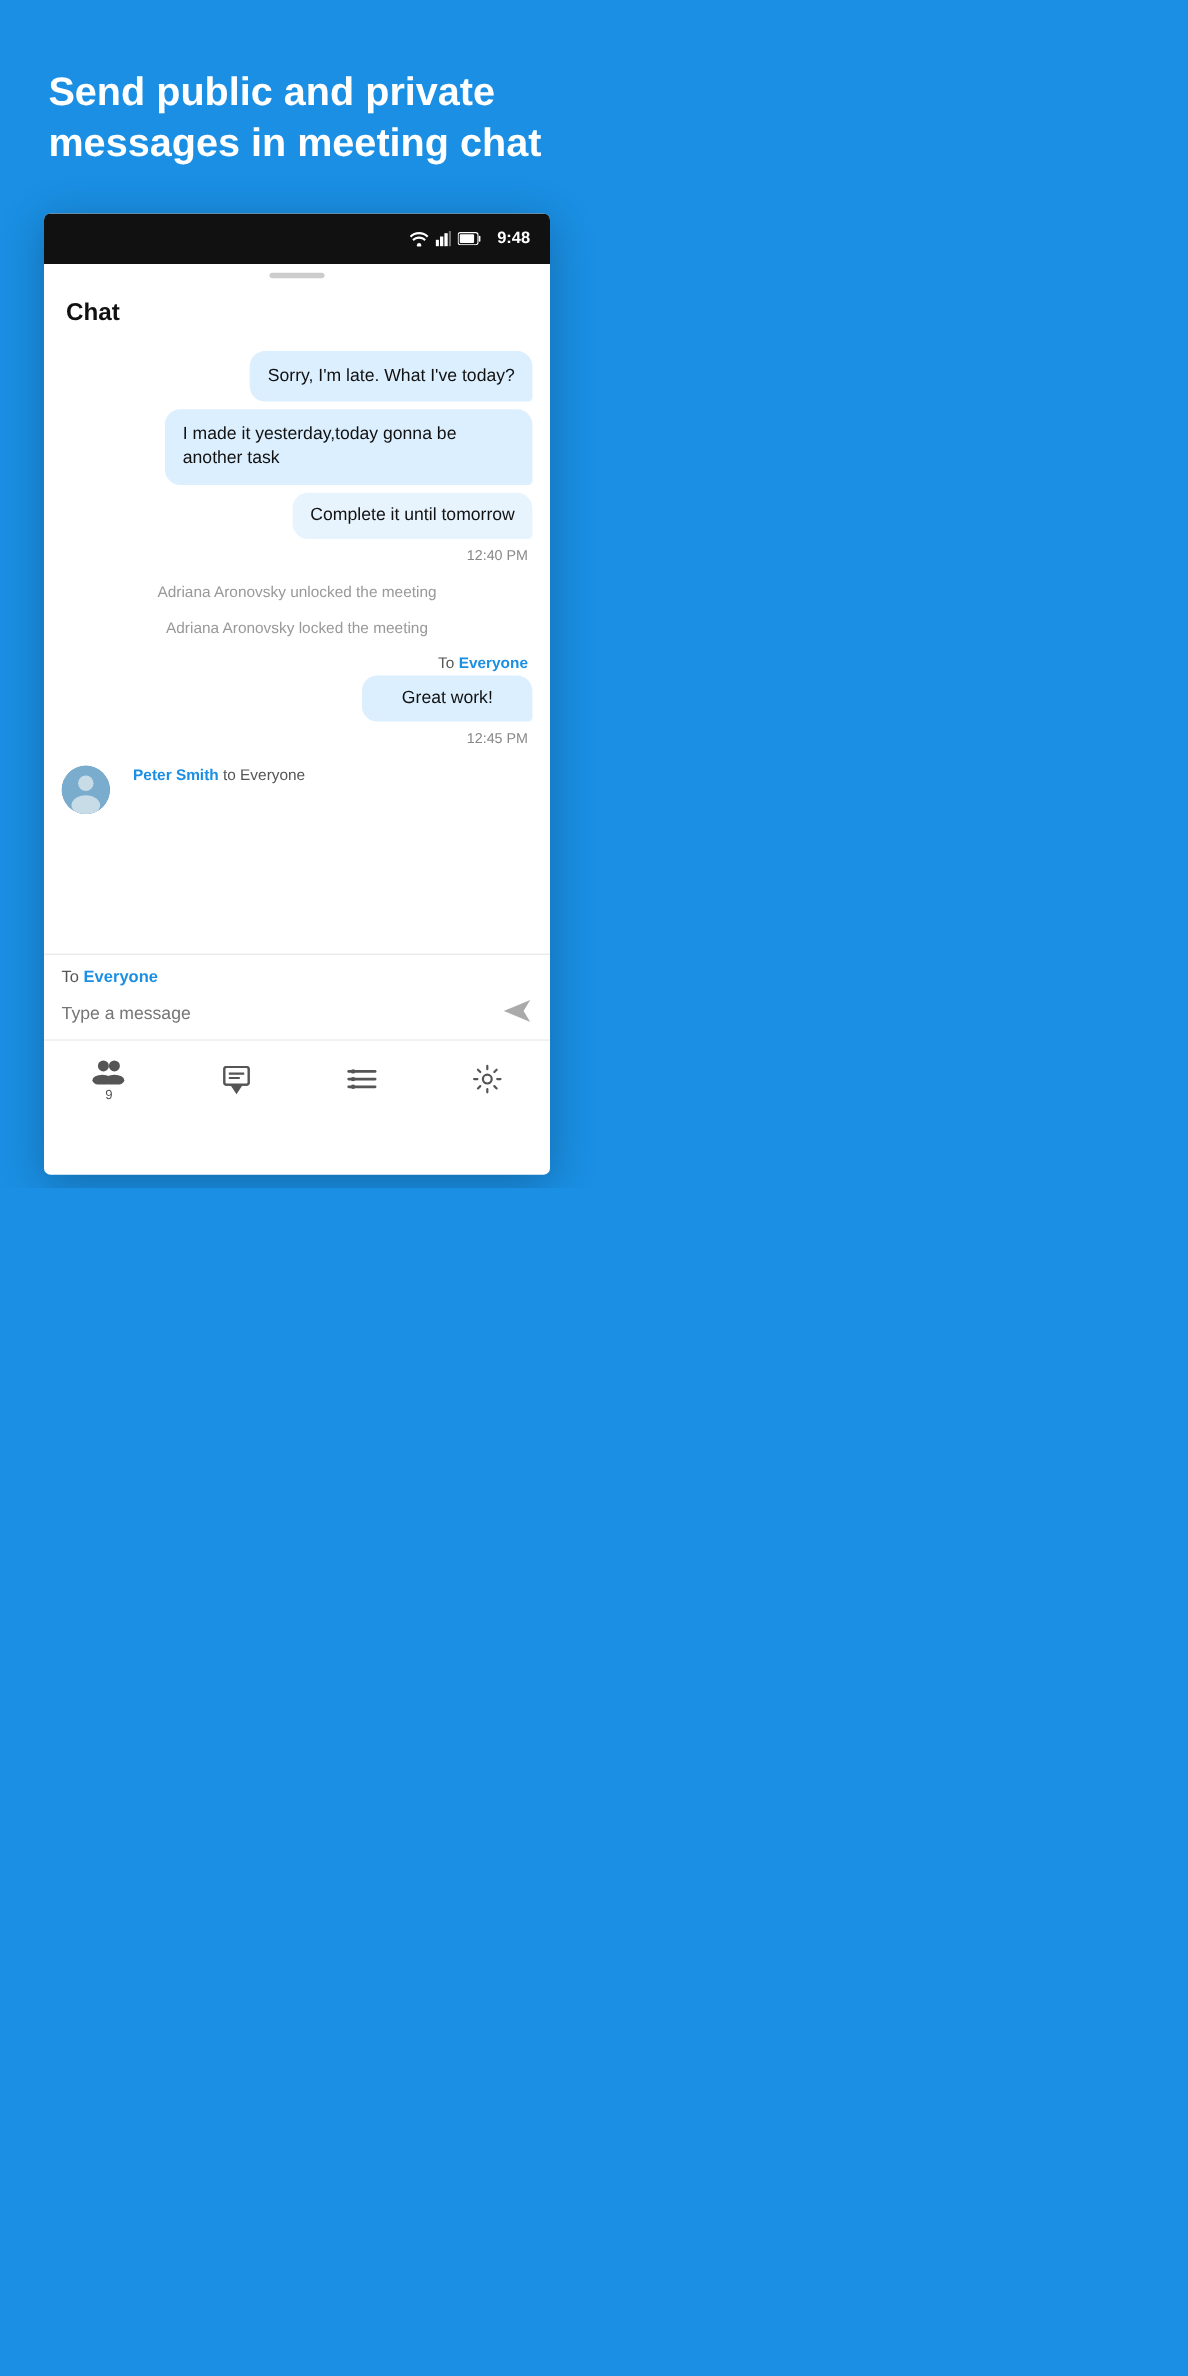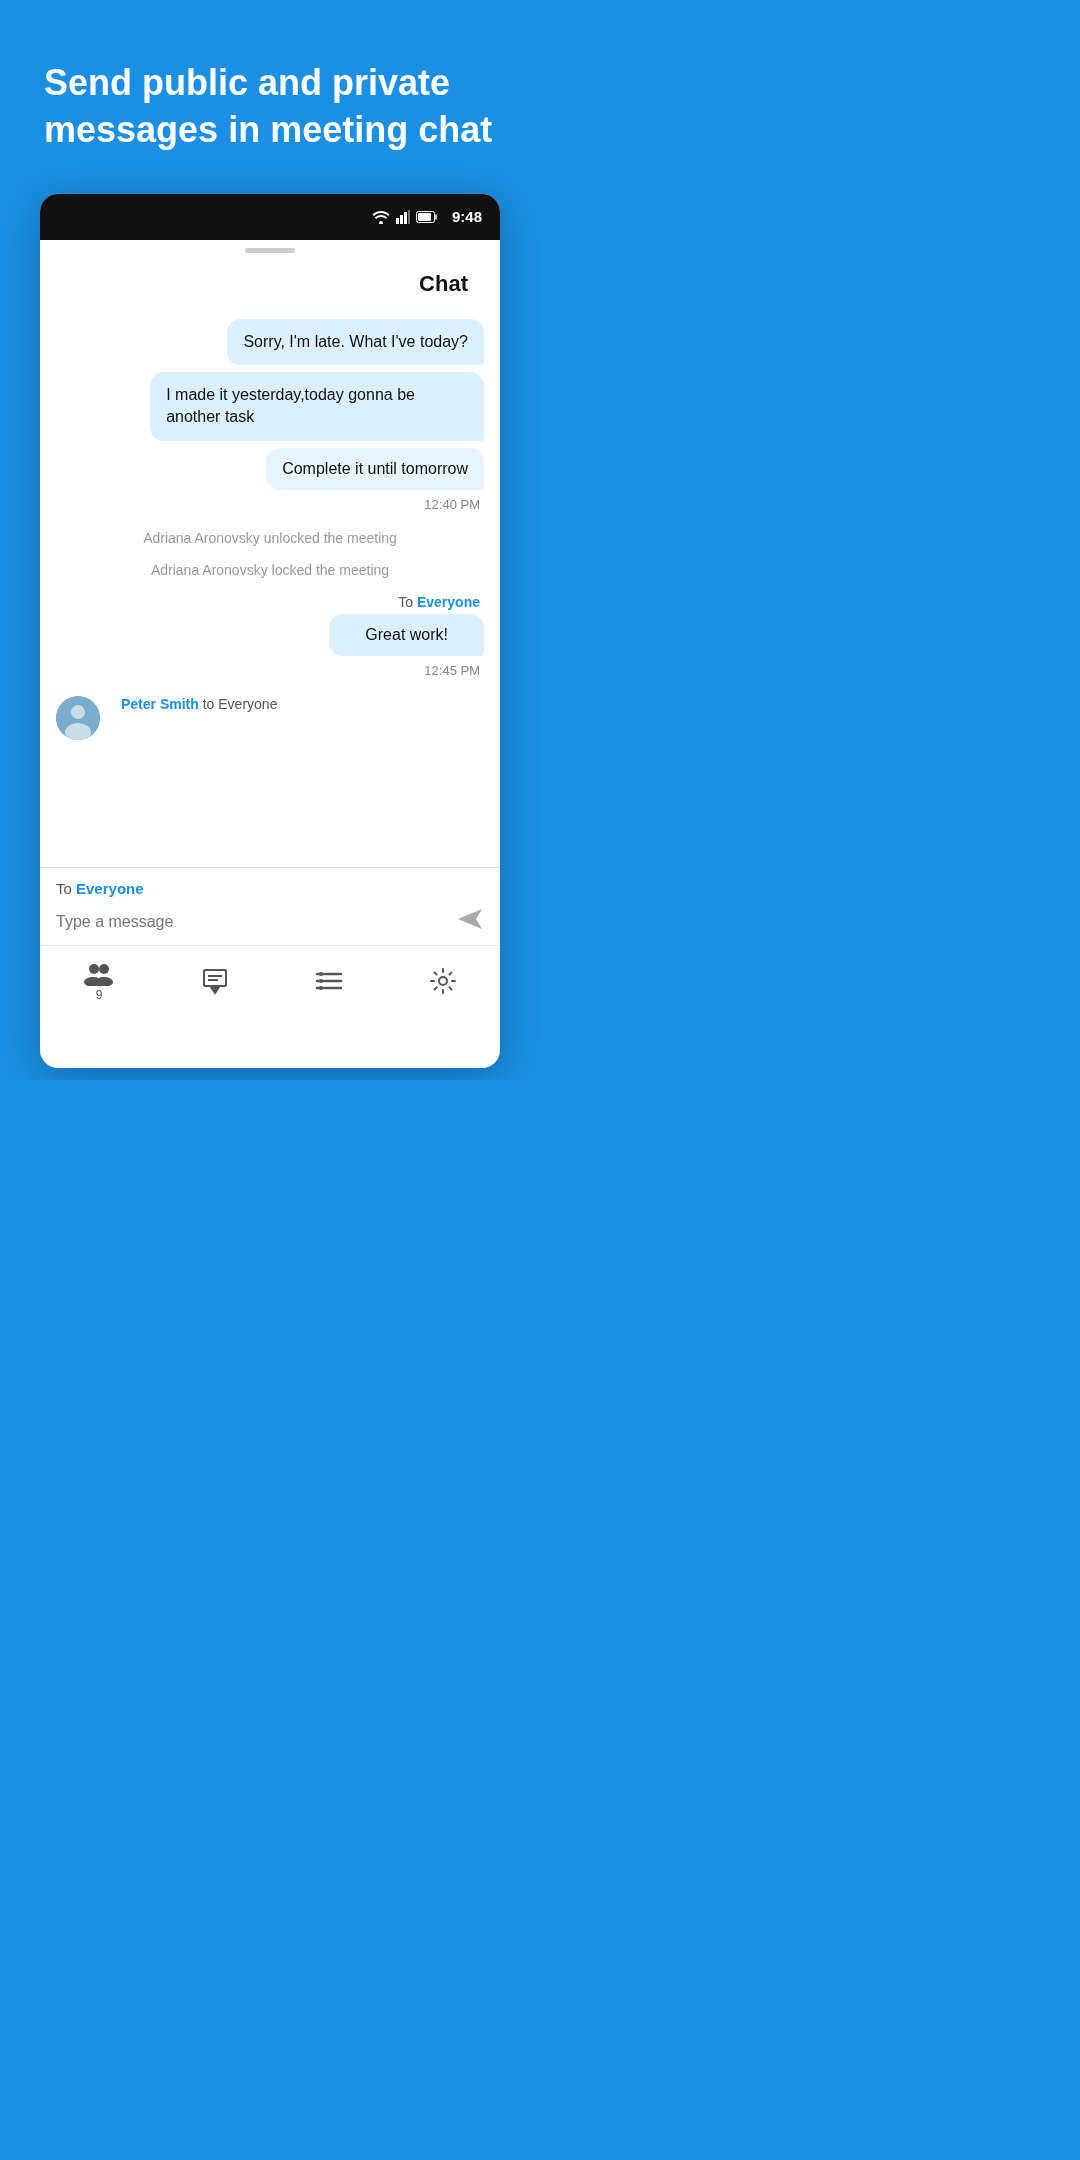--- a/index.html
+++ b/index.html
@@ -16,21 +16,21 @@
     .hero-title {
       color: #ffffff;
       font-size: 36px;
       font-weight: 700;
       text-align: left;
       padding: 60px 44px 40px 44px;
       line-height: 1.3;
     }
     .phone-frame {
       width: 460px;
-      border-radius: 18px;
+      border-radius: 6px;
       overflow: hidden;
       box-shadow: 0 8px 40px rgba(0,0,0,0.25);
       background: #ffffff;
       flex: 1;
       margin-bottom: 12px;
     }
     .status-bar {
       background: #111111;
       color: #ffffff;
       height: 46px;
@@ -61,21 +61,20 @@
     .drag-handle-bar {
       width: 50px;
       height: 5px;
       background: #cccccc;
       border-radius: 3px;
     }
     .chat-header {
       background: #ffffff;
       padding: 14px 32px 10px 20px;
       border-bottom: none;
-      text-align: right;
     }
     .chat-title {
       font-size: 22px;
       font-weight: 700;
       color: #111111;
     }
     .chat-messages {
       background: #ffffff;
       padding: 12px 16px;
       display: flex;

